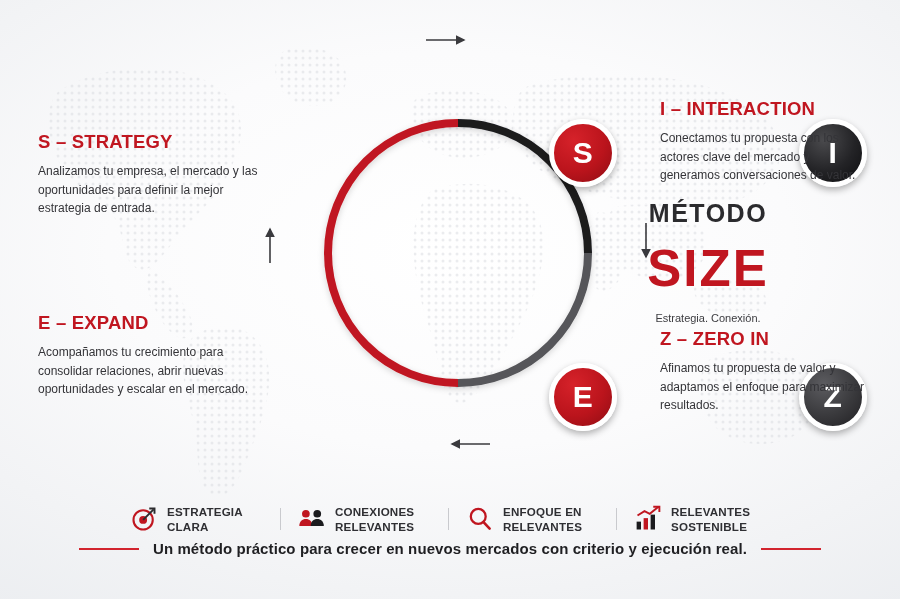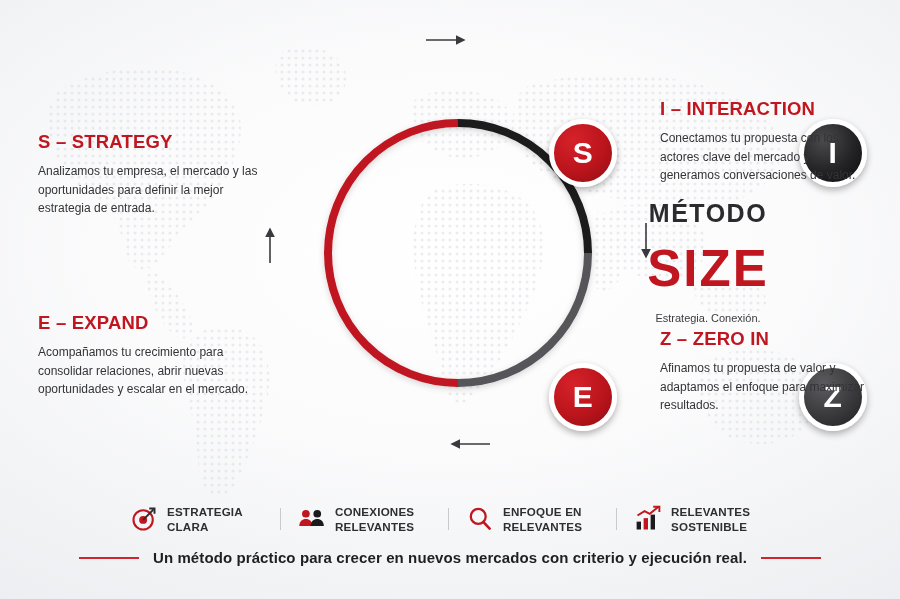--- a/index.html
+++ b/index.html
@@ -152,21 +152,20 @@
   
   #footer {
     position: absolute;
     left: 0;
     top: 540px;
     width: 900px;
     display: flex;
     align-items: center;
     justify-content: center;
     gap: 14px;
-    margin-top: 9px;
   }
   #footer .rule {
     width: 60px;
     height: 2px;
     background: #d2242e;
   }
   #footer .ftxt {
     font-size: 15px;
     font-weight: bold;
     color: #1f1f22;

